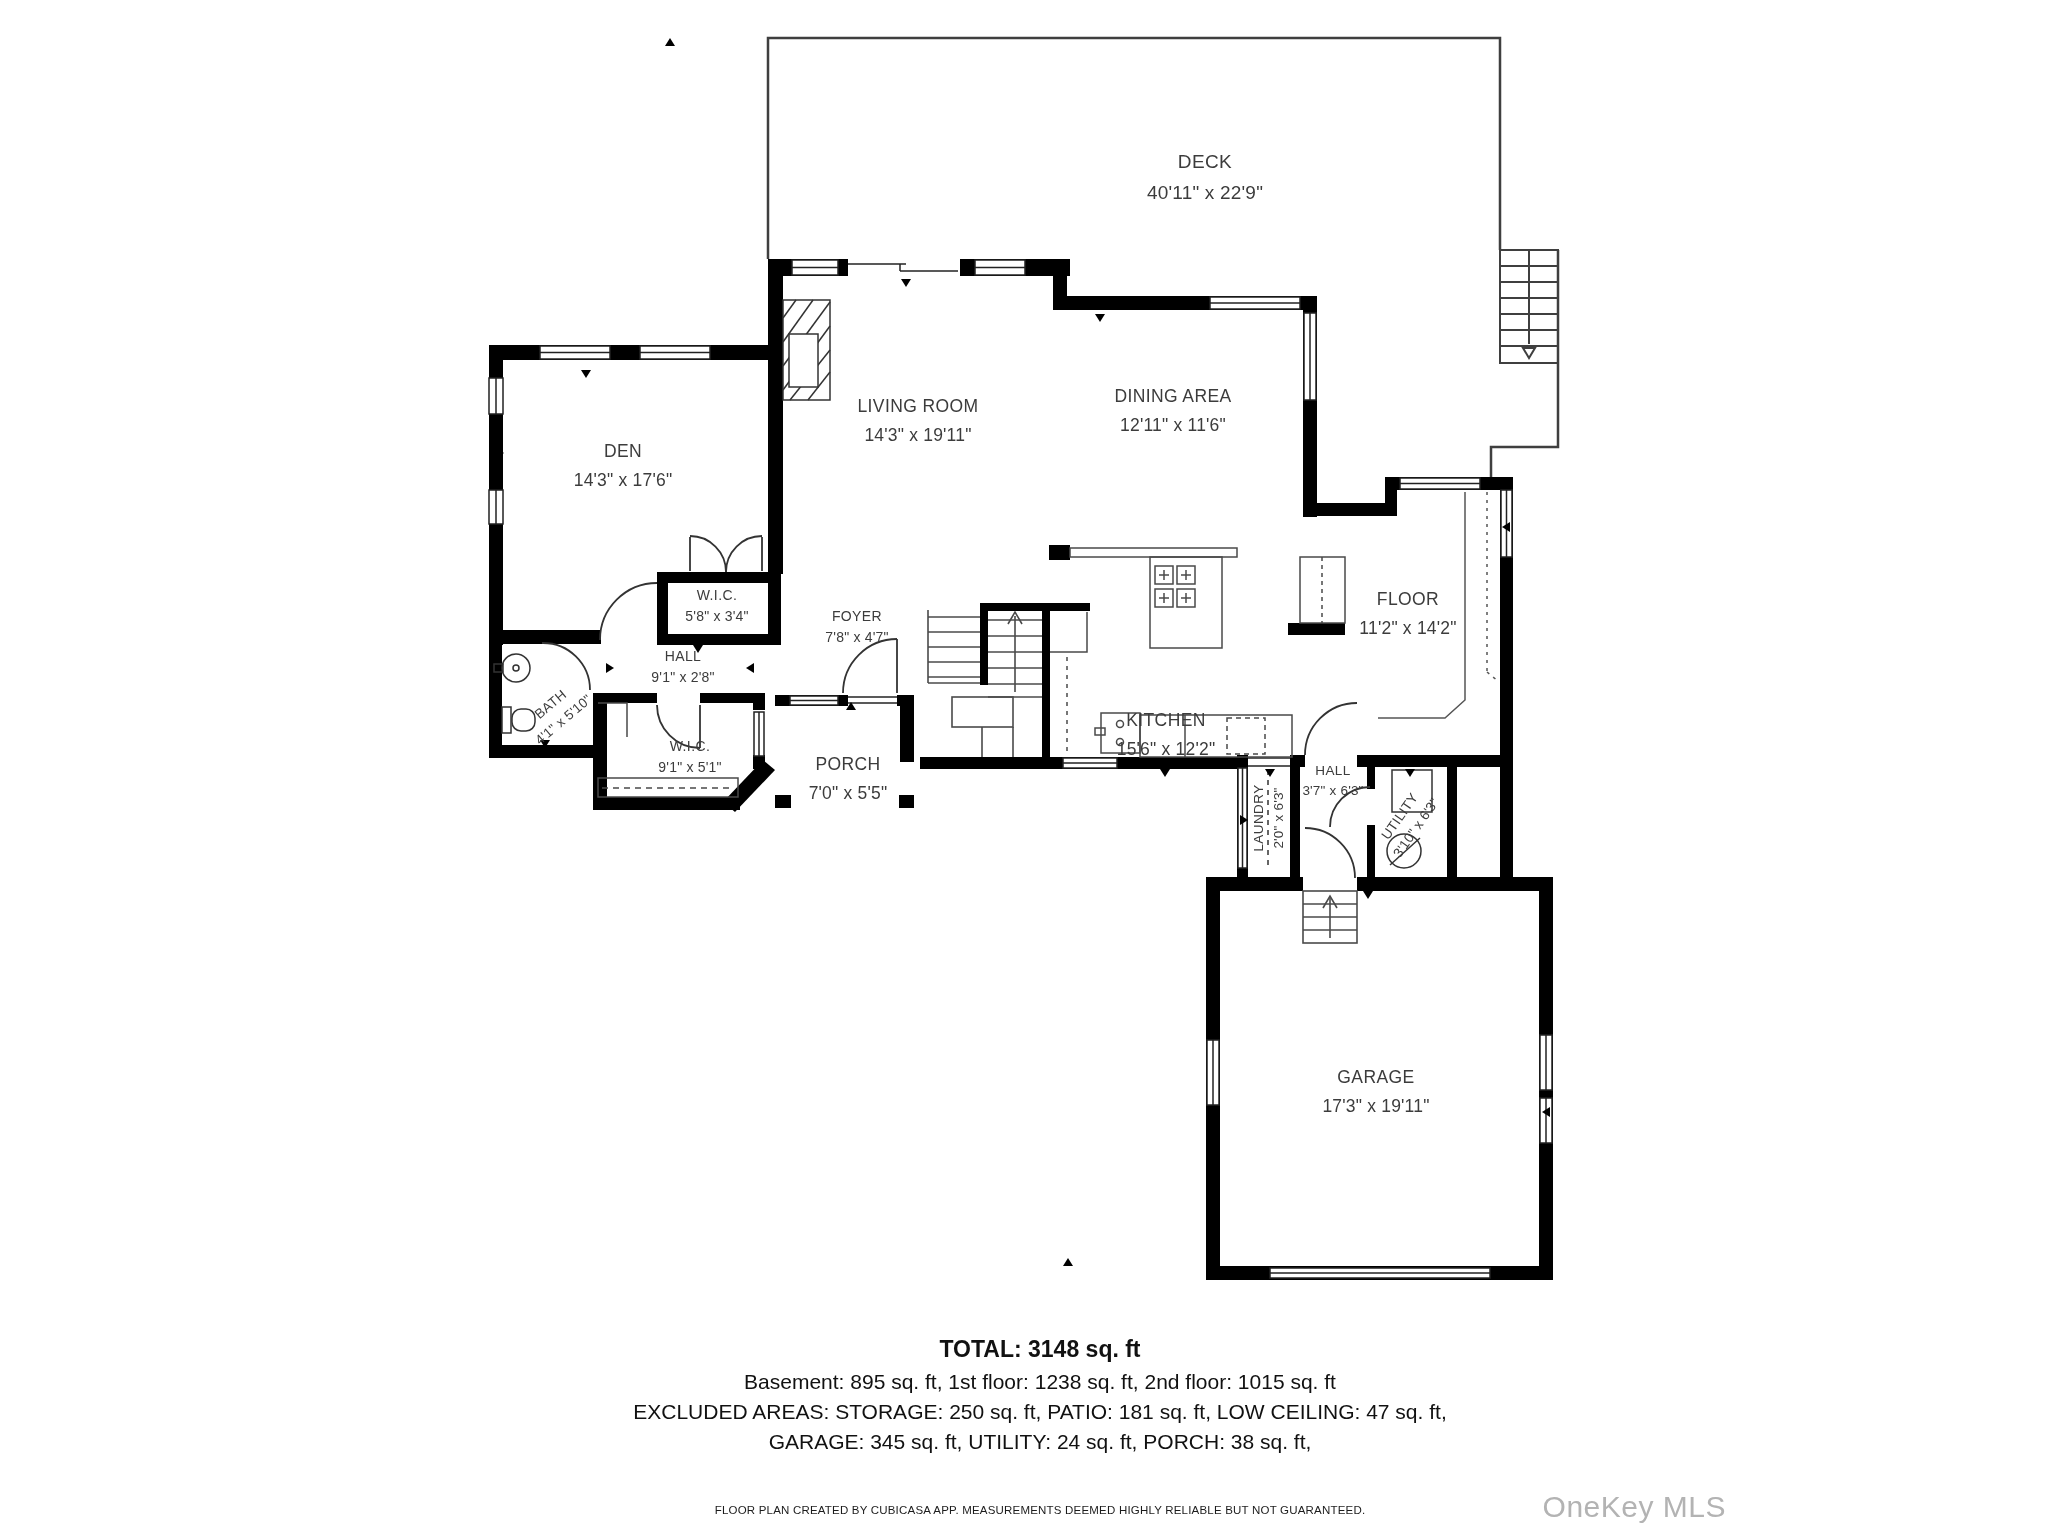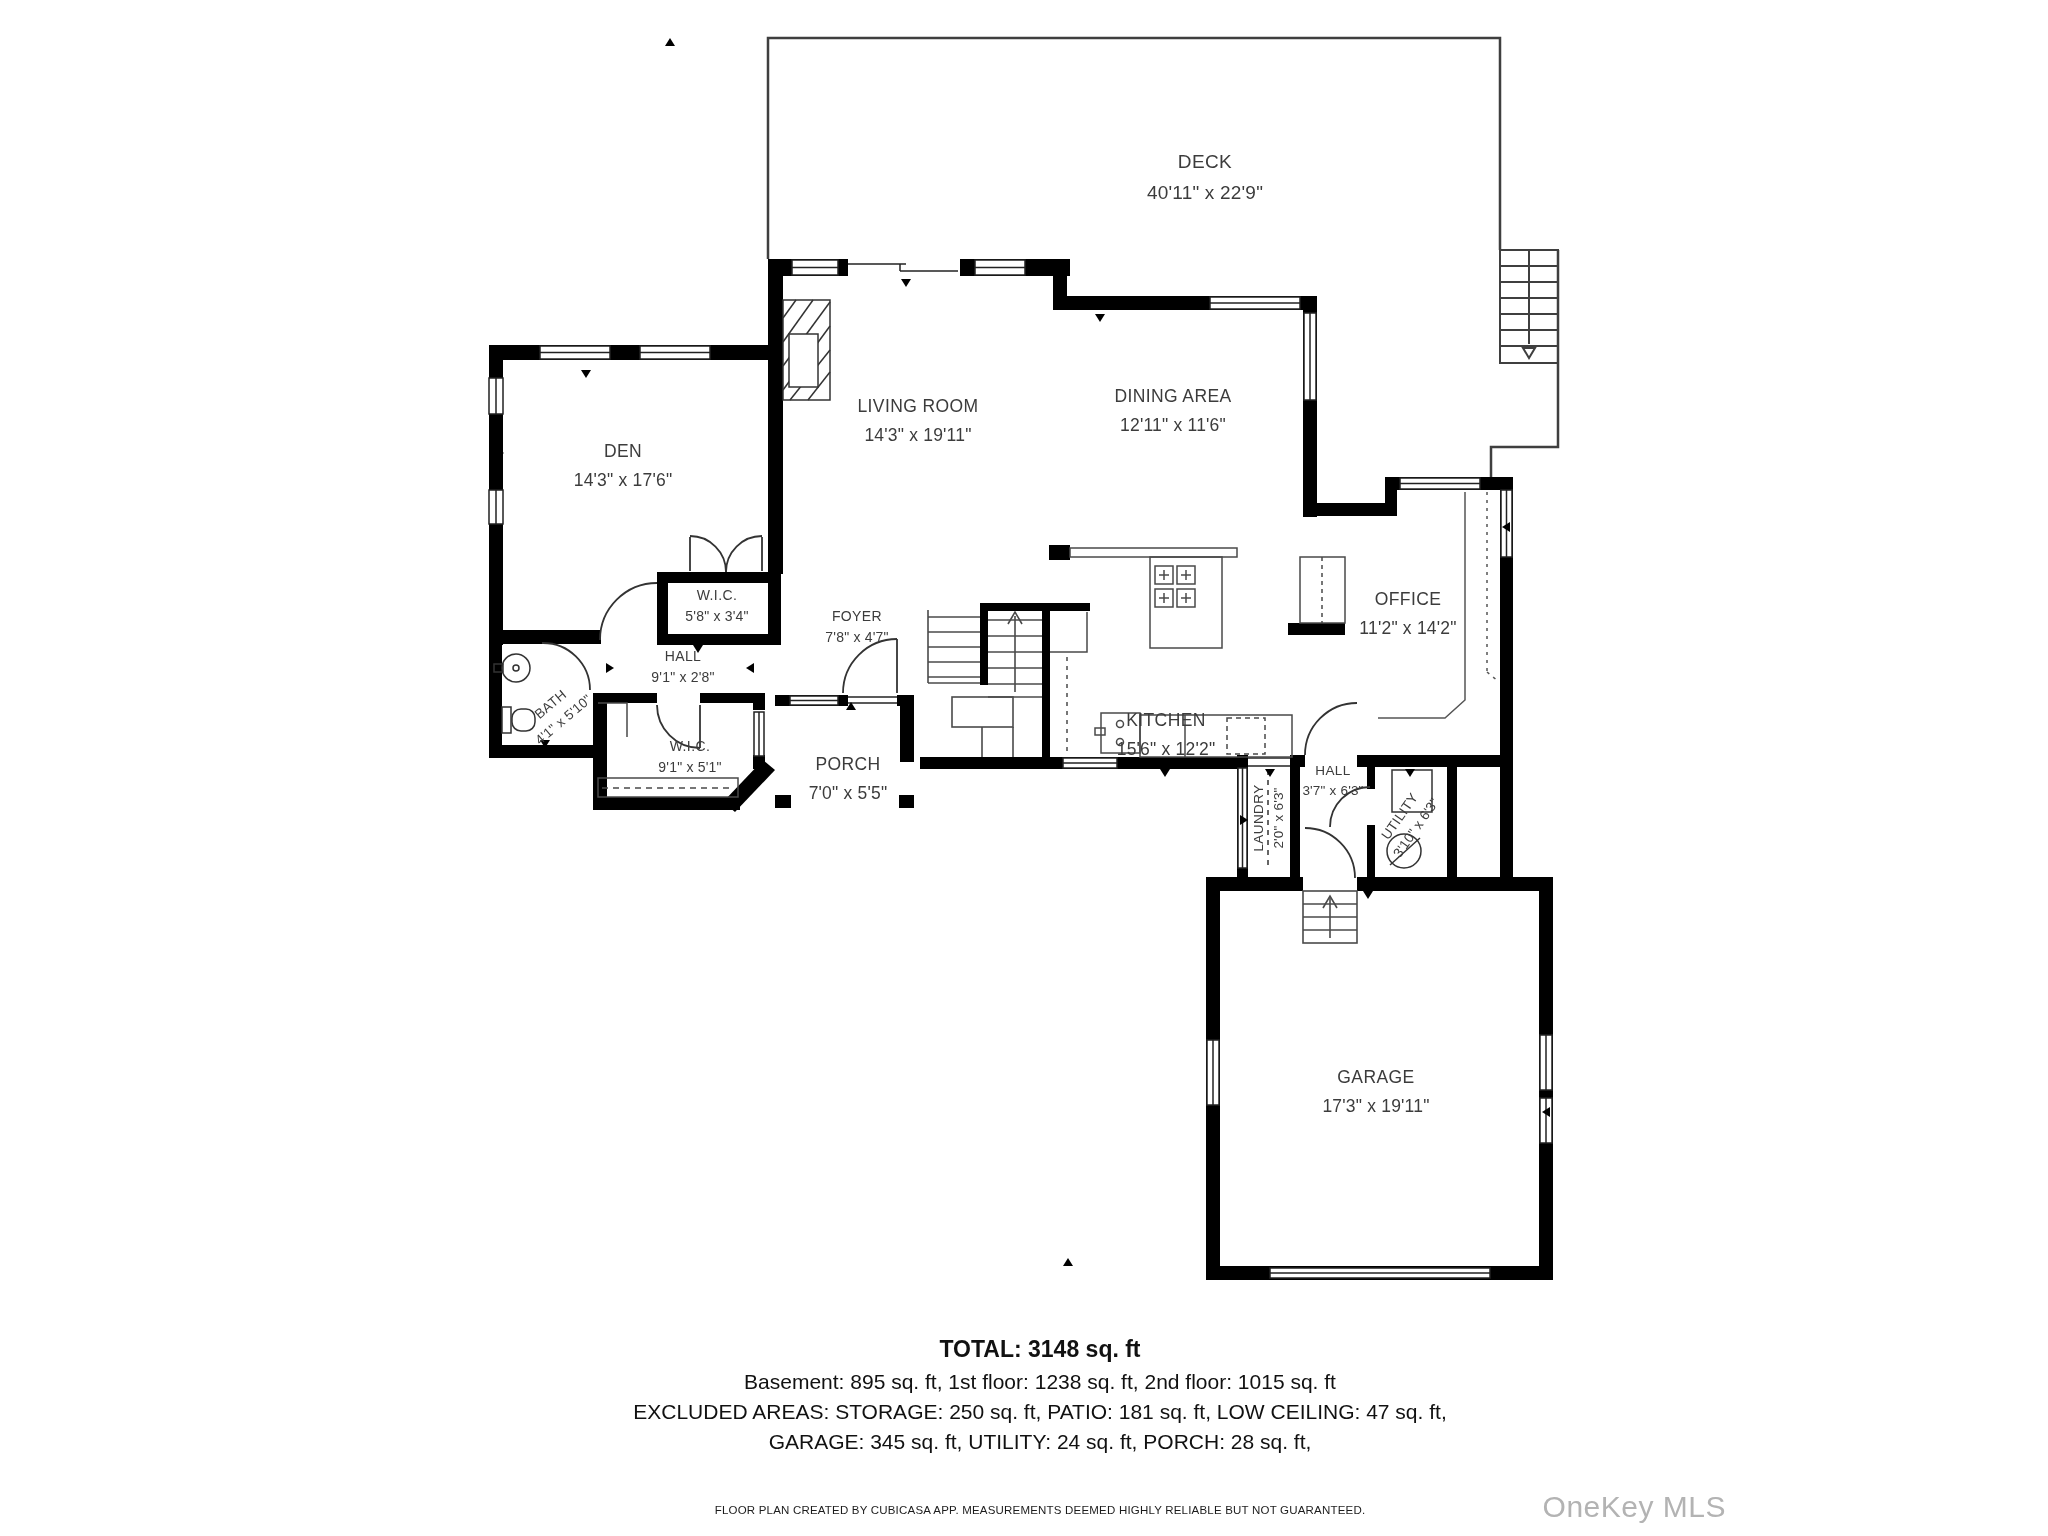--- a/index.html
+++ b/index.html
@@ -367,21 +367,21 @@
   </div>
   <div class="room-label" style="left:848px;top:779px;">
     <div>PORCH</div>
     <div class="dims">7'0" x 5'5"</div>
   </div>
   <div class="room-label" style="left:1166px;top:699px;margin-top:36px;">
     <div>KITCHEN</div>
     <div class="dims">15'6" x 12'2"</div>
   </div>
   <div class="room-label" style="left:1408px;top:614px;">
-    <div>OFFICE</div>
+    <div>FLOOR</div>
     <div class="dims">11'2" x 14'2"</div>
   </div>
   <div class="room-label lbl-xs rot90" style="left:1269px;top:818px;">
     <div>LAUNDRY</div>
     <div class="dims">2'0" x 6'3"</div>
   </div>
   <div class="room-label lbl-xs" style="left:1333px;top:781px;">
     <div>HALL</div>
     <div class="dims">3'7" x 6'3"</div>
   </div>
@@ -391,19 +391,19 @@
   </div>
   <div class="room-label" style="left:1376px;top:1092px;">
     <div>GARAGE</div>
     <div class="dims">17'3" x 19'11"</div>
   </div>
 
   <div id="summary">
     <div class="total">TOTAL: 3148 sq. ft</div>
     <div class="line">Basement: 895 sq. ft, 1st floor: 1238 sq. ft, 2nd floor: 1015 sq. ft</div>
     <div class="line">EXCLUDED AREAS: STORAGE: 250 sq. ft, PATIO: 181 sq. ft, LOW CEILING: 47 sq. ft,</div>
-    <div class="line">GARAGE: 345 sq. ft, UTILITY: 24 sq. ft, PORCH: 28 sq. ft,</div>
+    <div class="line">GARAGE: 345 sq. ft, UTILITY: 24 sq. ft, PORCH: 38 sq. ft,</div>
   </div>
 
   <div id="disclaimer">FLOOR PLAN CREATED BY CUBICASA APP. MEASUREMENTS DEEMED HIGHLY RELIABLE BUT NOT GUARANTEED.</div>
 
   <div id="watermark">OneKey MLS</div>
 </div>
 
 </body></html>

